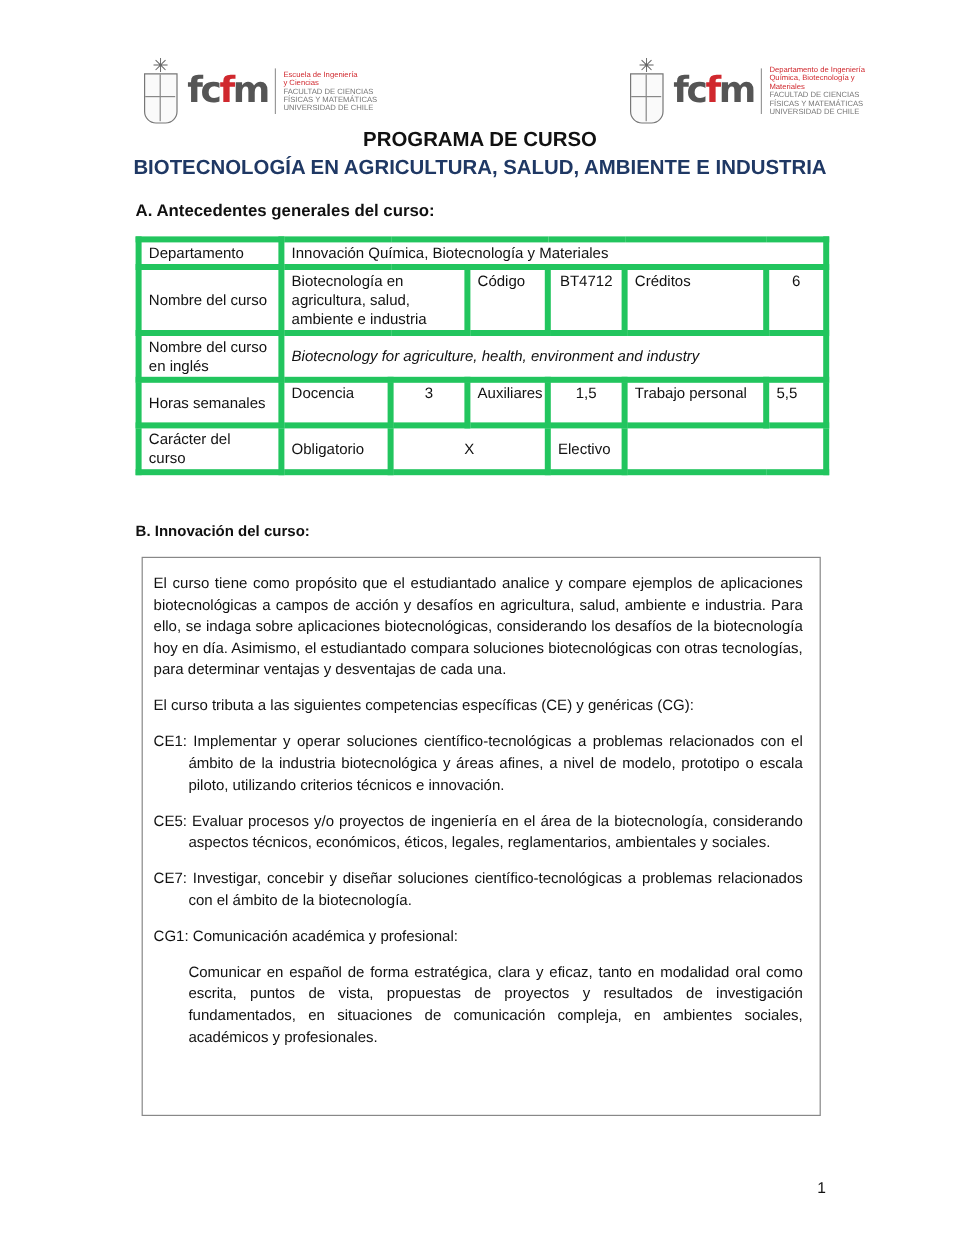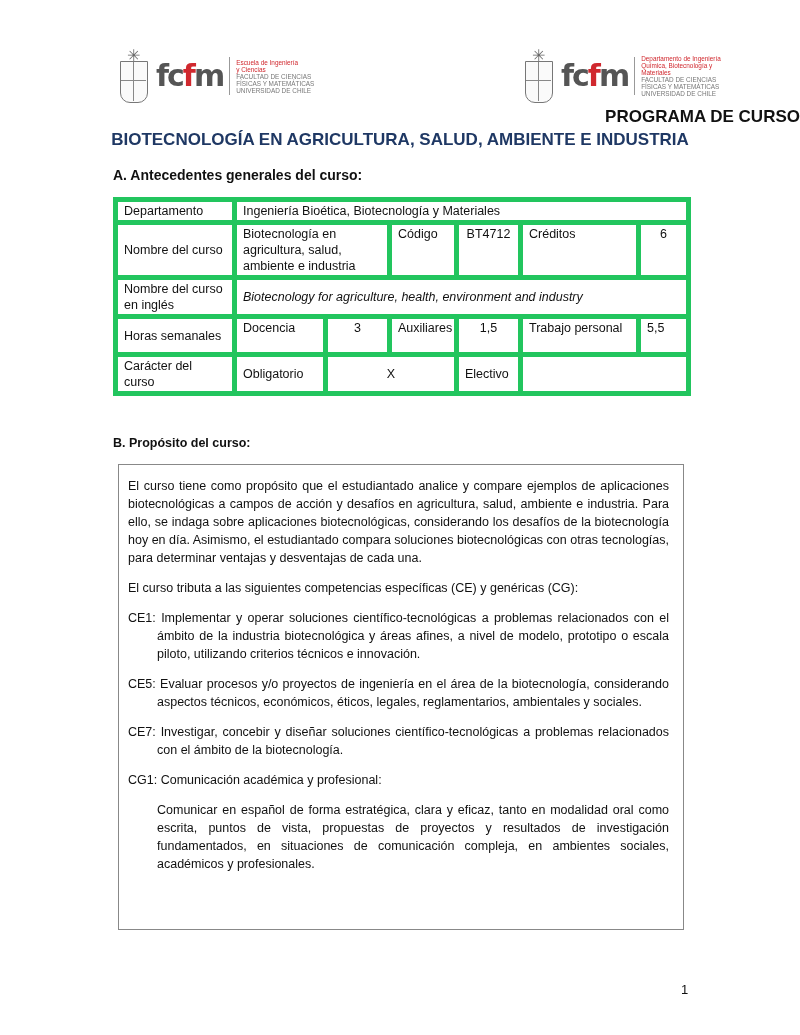--- a/index.html
+++ b/index.html
@@ -13,21 +13,21 @@
   .shield::before { content: ""; position: absolute; left: 12px; top: 0; width: 1px; height: 39px; background: #888; }
   .shield::after { content: ""; position: absolute; left: 0; top: 18px; width: 25px; height: 1px; background: #888; }
   .star { position: absolute; left: 6px; top: -14px; font-size: 16px; color: #666; line-height: 1; }
   .fcfm { font-family: "DejaVu Sans", sans-serif; font-size: 30px; font-weight: bold; letter-spacing: -2px;
           color: #555; margin-left: 8px; line-height: 1; }
   .fcfm .f2 { color: #d0282e; }
   .logo-sep { width: 1px; height: 38px; background: #999; margin: 0 6px; }
   .logo-text { font-size: 6.4px; line-height: 7px; color: #777; }
   .logo-text .red { color: #d0282e; }
 
-  .title-main { position: absolute; top: 107px; left: 0; width: 800px; text-align: right;
+  .title-main { position: absolute; top: 107px; left: 0; width: 800px; text-align: center;
                 font-size: 17px; font-weight: bold; color: #111; }
   .title-sub { position: absolute; top: 130px; left: 0; width: 800px; text-align: center;
                font-size: 17px; font-weight: bold; color: #1f3864; }
   .section-a { position: absolute; top: 167px; left: 113px; font-size: 14px; font-weight: bold; }
   .section-b { position: absolute; top: 436px; left: 113px; font-size: 12.5px; font-weight: bold; }
 
   
   table.info { position: absolute; left: 113px; top: 197px; width: 573px; border-collapse: collapse;
                font-size: 12.5px; table-layout: fixed; }
   table.info td { border: 5px solid #22c55e; padding: 1px 6px; vertical-align: top; line-height: 16px; }
@@ -93,21 +93,21 @@
       <col style="width:91px">
       <col style="width:64px">
     <col style="width:67px">
       <col style="width:64px">
       <col style="width:118px">
       <col style="width:50px">
   </colgroup>
   <tbody>
       <tr style="height:20px">
     <td class="label">Departamento</td>
-    <td colspan="6">Ingeniería Bioética, Biotecnología y Materiales</td>
+    <td colspan="6">Innovación Química, Biotecnología y Materiales</td>
   </tr>
   <tr style="height:53px">
     <td class="label">Nombre del curso</td>
     <td colspan="2">Biotecnología en agricultura, salud, ambiente e industria</td>
     <td>Código</td>
     <td class="center">BT4712</td>
     <td>Créditos</td>
     <td class="center">6</td>
   </tr>
   <tr style="height:38px">
@@ -126,21 +126,21 @@
   <tr style="height:39px">
     <td class="label">Carácter del curso</td>
     <td class="mid">Obligatorio</td>
     <td colspan="2" class="mid center">X</td>
     <td class="mid">Electivo</td>
     <td colspan="2" class="mid"></td>
   </tr>
 </tbody>
   </table>
 
-<div class="section-b">B. Propósito del curso:</div>
+<div class="section-b">B. Innovación del curso:</div>
 
 <div class="purpose">
   <p>El curso tiene como propósito que el estudiantado analice y compare ejemplos de aplicaciones biotecnológicas a campos de acción y desafíos en agricultura, salud, ambiente e industria. Para ello, se indaga sobre aplicaciones biotecnológicas, considerando los desafíos de la biotecnología hoy en día. Asimismo, el estudiantado compara soluciones biotecnológicas con otras tecnologías, para determinar ventajas y desventajas de cada una.</p>
   <p>El curso tributa a las siguientes competencias específicas (CE) y genéricas (CG):</p>
   <div class="comp hang">
     <span>CE1:</span>
     <span>Implementar y operar soluciones científico-tecnológicas a problemas relacionados con el ámbito de la industria biotecnológica y áreas afines, a nivel de modelo, prototipo o escala piloto, utilizando criterios técnicos e innovación.</span>
   </div>
   <div class="comp hang">
     <span>CE5:</span>

